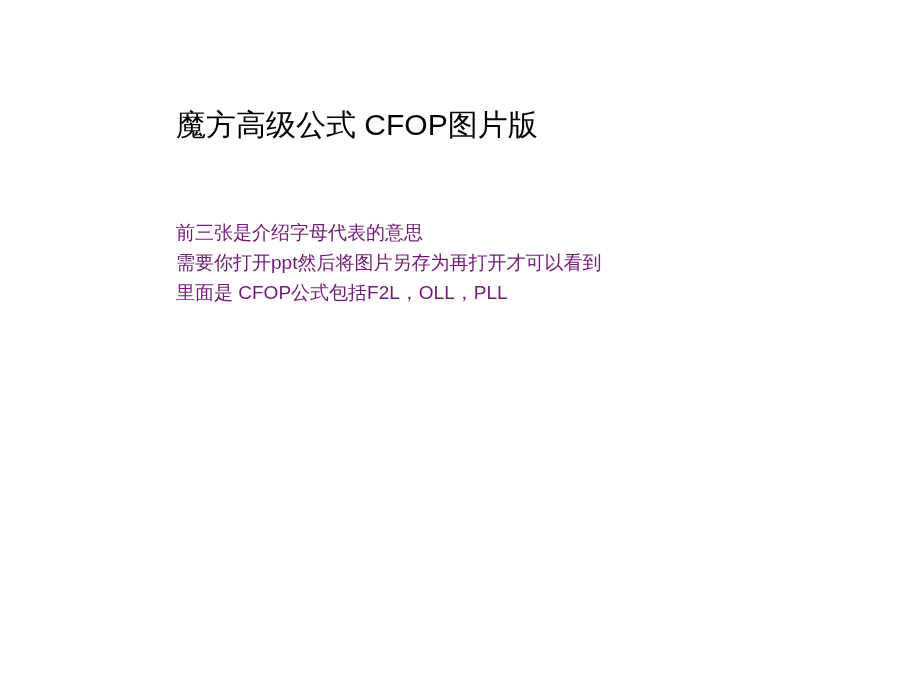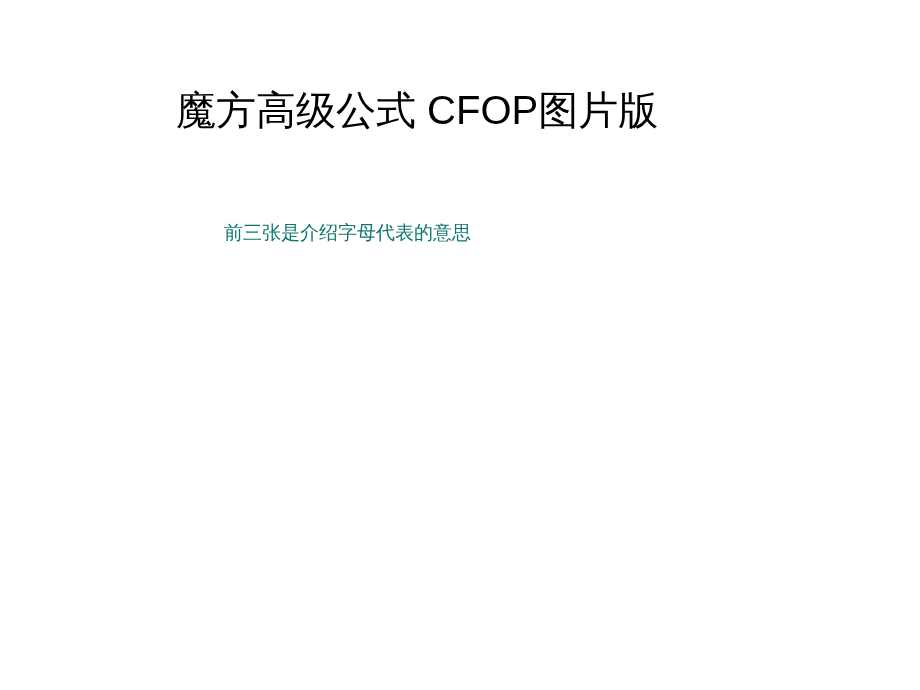--- a/index.html
+++ b/index.html
@@ -16,47 +16,48 @@
   .slide {
     position: relative;
     width: 920px;
     height: 690px;
     background: #ffffff;
     box-sizing: border-box;
   }
   .slide-title {
     position: absolute;
     left: 176px;
-    top: 88px;
+    top: 103px;
     width: 620px;
-    font-size: 40px;
+    font-size: 30px;
     line-height: 44px;
     color: #000000;
     font-family: "Liberation Sans", sans-serif;
     white-space: nowrap;
   }
   .slide-body {
     position: absolute;
     left: 176px;
     top: 218px;
     width: 680px;
     font-size: 19px;
     line-height: 30px;
-    color: #0f766e;
+    color: #701a75;
     font-family: "Liberation Sans", sans-serif;
-    margin-left: 48px;
   }
   .body-line {
     white-space: nowrap;
   }
 </style>
 </head>
 <body>
 
 <div class="slide">
 
   <div class="slide-title">魔方高级公式 CFOP图片版</div>
 
   <div class="slide-body">
     <div class="body-line">前三张是介绍字母代表的意思</div>
+    <div class="body-line">需要你打开ppt然后将图片另存为再打开才可以看到</div>
+    <div class="body-line">里面是 CFOP公式包括F2L，OLL，PLL</div>
   </div>
 
 </div>
 
 </body></html>

